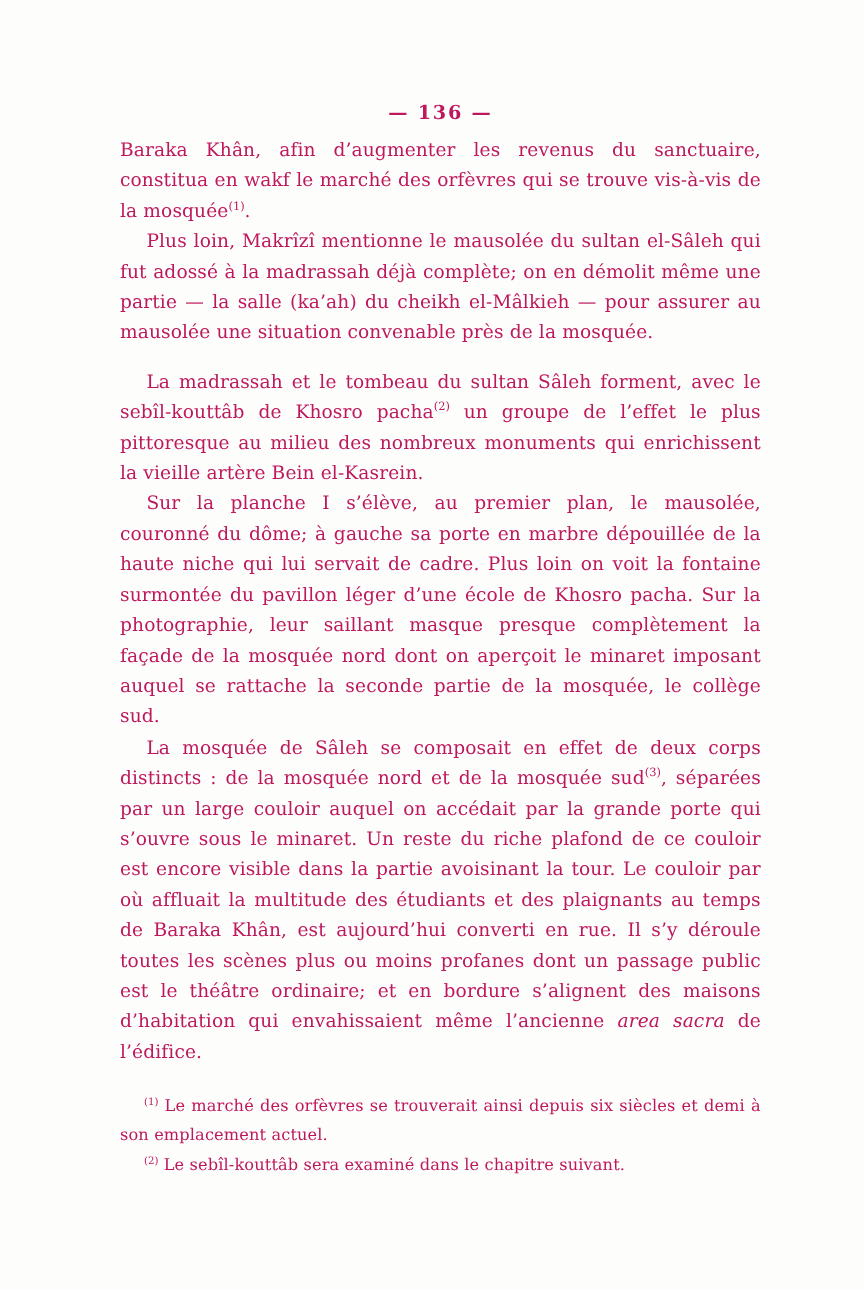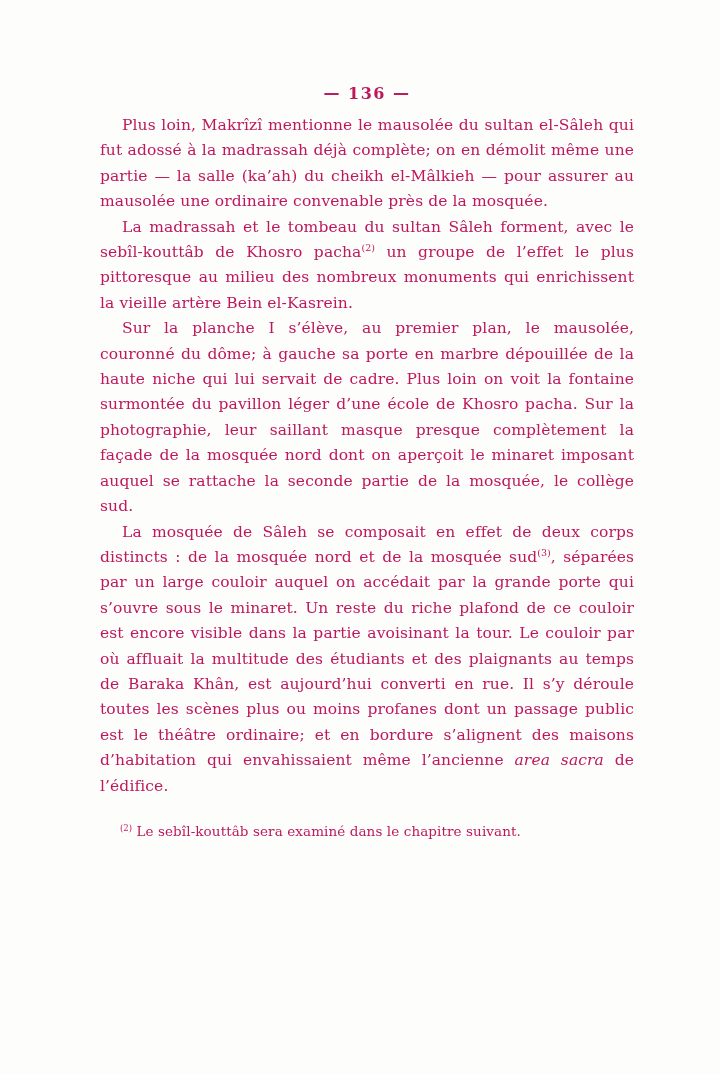--- a/index.html
+++ b/index.html
@@ -31,21 +31,21 @@
     margin: 0 0 10px 0;
   }
   p.body-par {
     margin: 0;
     font-size: 15.5px;
     line-height: 25.4px;
     text-align: justify;
     letter-spacing: 0.1px;
   }
   p.indent { text-indent: 22px; }
-  p.section-gap { }
+  p.section-gap { margin-top: 15px; }
   sup.fnmark {
     font-size: 9.5px;
     line-height: 0;
     vertical-align: 6px;
     letter-spacing: 0;
   }
   .footnotes {
     margin-top: 20px;
   }
   p.footnote {
@@ -63,29 +63,31 @@
   em.latin { font-style: italic; margin-top: 16px; }
 </style>
 </head>
 <body>
 
 <div class="page">
   <div class="text-block">
 
     <p class="page-number">— 136 —</p>
 
+    <p class="body-par"><span>Baraka Khân, afin d’augmenter les revenus du sanctuaire, constitua en wakf le marché des orfèvres qui se trouve vis-à-vis de la mosquée</span><sup class="fnmark">(1)</sup><span>.</span></p>
 
-    <p class="body-par indent"><span>Plus loin, Makrîzî mentionne le mausolée du sultan el-Sâleh qui fut adossé à la madrassah déjà complète; on en démolit même une partie — la salle (ka’ah) du cheikh el-Mâlkieh — pour assurer au mausolée une ordinaire convenable près de la mosquée.</span></p>
+    <p class="body-par indent"><span>Plus loin, Makrîzî mentionne le mausolée du sultan el-Sâleh qui fut adossé à la madrassah déjà complète; on en démolit même une partie — la salle (ka’ah) du cheikh el-Mâlkieh — pour assurer au mausolée une situation convenable près de la mosquée.</span></p>
 
     <p class="body-par indent section-gap"><span>La madrassah et le tombeau du sultan Sâleh forment, avec le sebîl-kouttâb de Khosro pacha</span><sup class="fnmark">(2)</sup><span> un groupe de l’effet le plus pittoresque au milieu des nombreux monuments qui enrichissent la vieille artère Bein el-Kasrein.</span></p>
 
 
     <p class="body-par indent"><span>Sur la planche I s’élève, au premier plan, le mausolée, couronné du dôme; à gauche sa porte en marbre dépouillée de la haute niche qui lui servait de cadre. Plus loin on voit la fontaine surmontée du pavillon léger d’une école de Khosro pacha. Sur la photographie, leur saillant masque presque complètement la façade de la mosquée nord dont on aperçoit le minaret imposant auquel se rattache la seconde partie de la mosquée, le collège sud.</span></p>
 
     <p class="body-par indent"><span>La mosquée de Sâleh se composait en effet de deux corps distincts : de la mosquée nord et de la mosquée sud</span><sup class="fnmark">(3)</sup><span>, séparées par un large couloir auquel on accédait par la grande porte qui s’ouvre sous le minaret. Un reste du riche plafond de ce couloir est encore visible dans la partie avoisinant la tour. Le couloir par où affluait la multitude des étudiants et des plaignants au temps de Baraka Khân, est aujourd’hui converti en rue. Il s’y déroule toutes les scènes plus ou moins profanes dont un passage public est le théâtre ordinaire; et en bordure s’alignent des maisons d’habitation qui envahissaient même l’ancienne </span><em class="latin">area sacra</em><span> de l’édifice.</span></p>
 
     <div class="footnotes">
+      <p class="footnote"><sup class="fnmark">(1)</sup><span> Le marché des orfèvres se trouverait ainsi depuis six siècles et demi à son emplacement actuel.</span></p>
       <p class="footnote"><sup class="fnmark">(2)</sup><span> Le sebîl-kouttâb sera examiné dans le chapitre suivant.</span></p>
 
     </div>
 
   </div>
 </div>
 
 </body></html>

